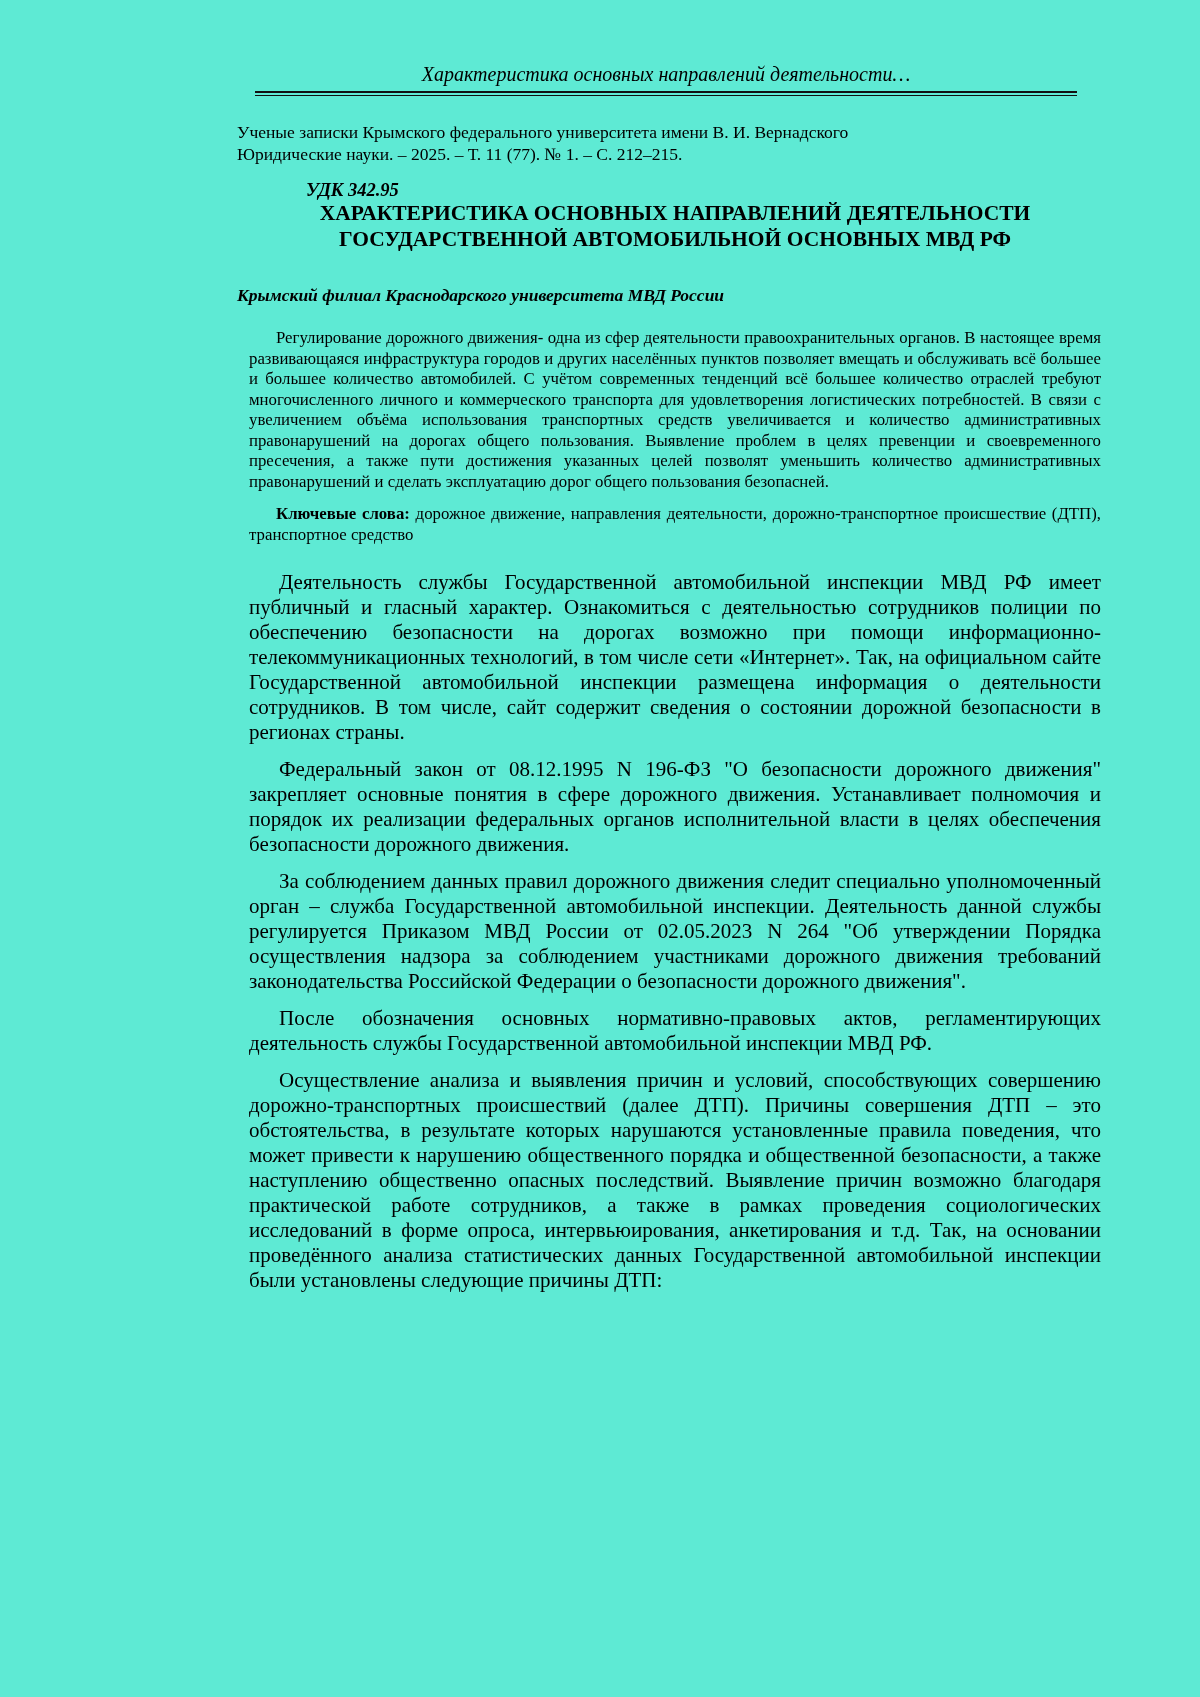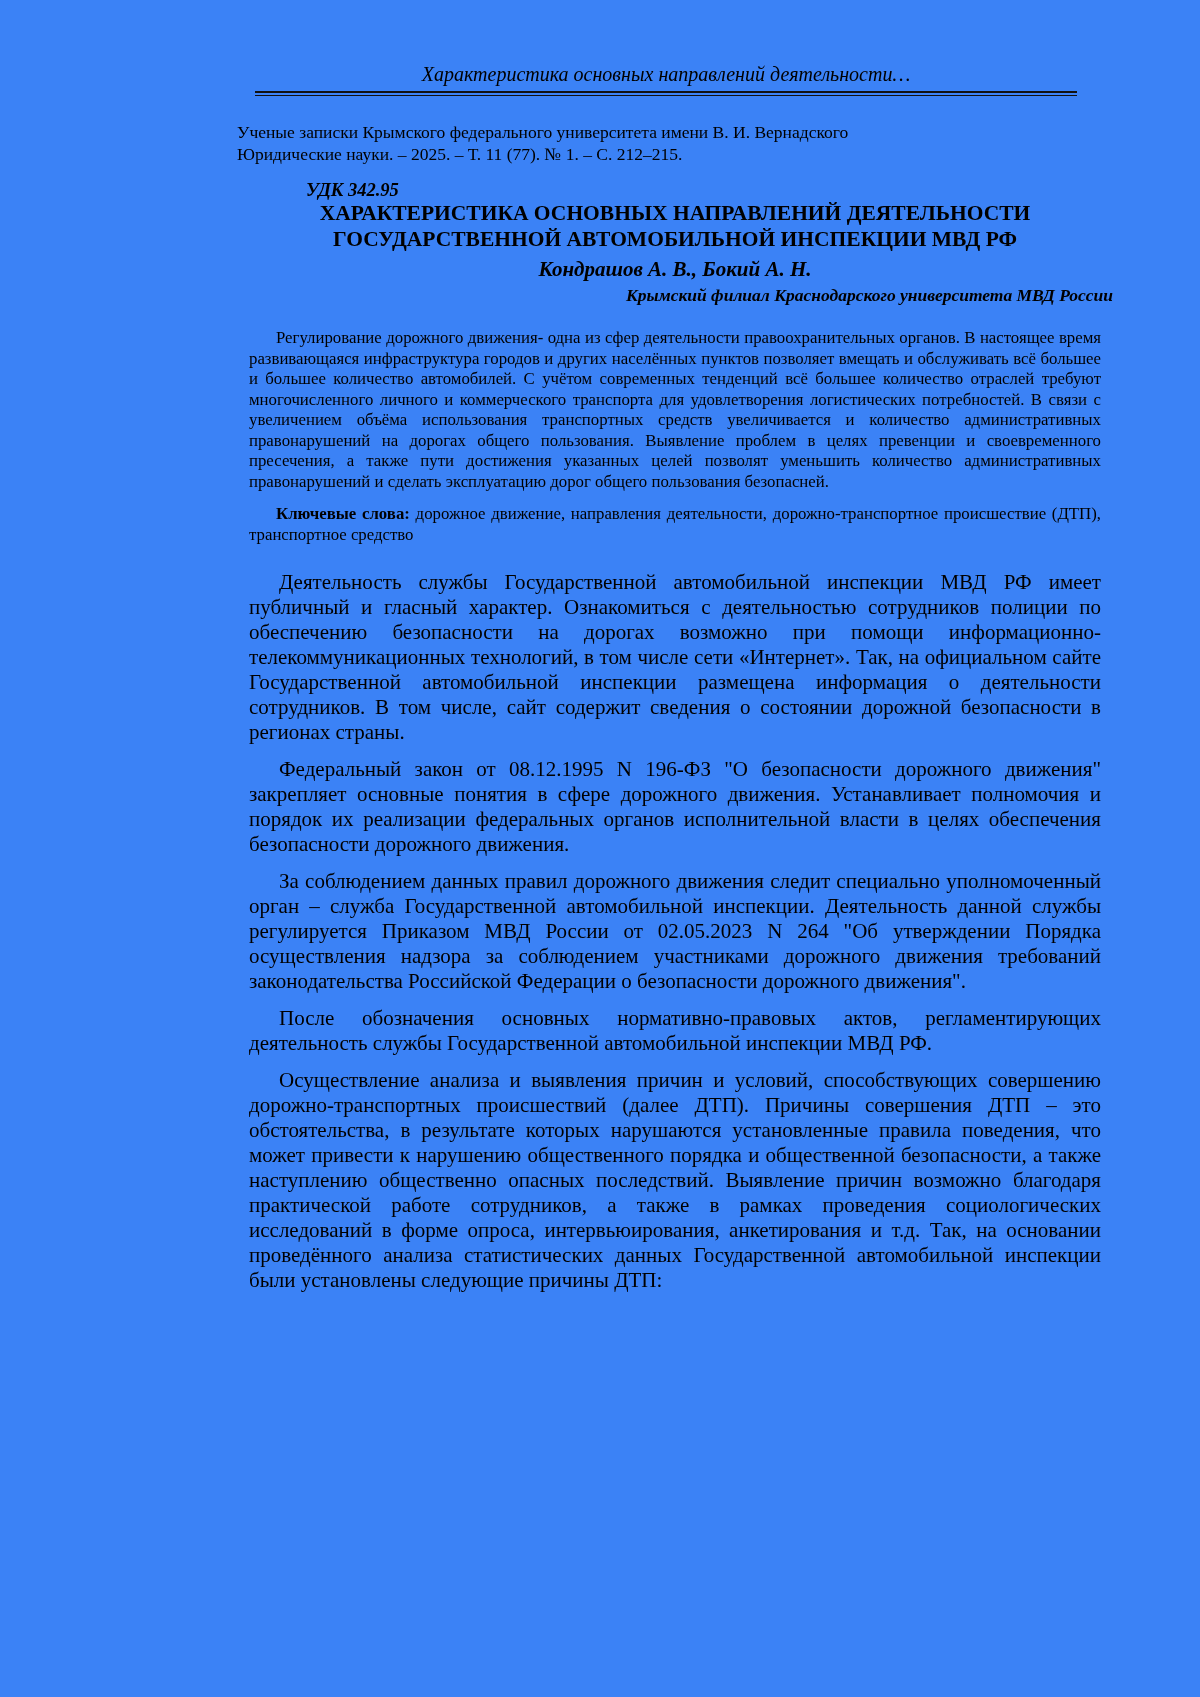--- a/index.html
+++ b/index.html
@@ -4,21 +4,21 @@
 <style>
   html, body {
     margin: 0;
     padding: 0;
     background: #ffffff;
   }
   .page {
     position: relative;
     width: 1200px;
     height: 1697px;
-    background: #3b82f6;
+    background: #5eead4;
     color: #000000;
     font-family: "Liberation Serif", "DejaVu Serif", serif;
     overflow: hidden;
   }
   .header-area {
     position: absolute;
     left: 255px;
     top: 62px;
     width: 822px;
   }
@@ -71,21 +71,21 @@
     font-weight: bold;
     font-style: italic;
     font-size: 21px;
     line-height: 25px;
   }
   .affiliation {
     position: absolute;
     left: 237px;
     top: 285px;
     width: 876px;
-    text-align: right;
+    text-align: left;
     font-weight: bold;
     font-style: italic;
     font-size: 17.5px;
     line-height: 21px;
   }
   .abstract {
     position: absolute;
     left: 237px;
     top: 316px;
     width: 876px;
@@ -133,24 +133,23 @@
 
   <div class="journal-info">
     <span>Ученые записки Крымского федерального университета имени В. И. Вернадского</span><br>
     <span>Юридические науки. – 2025. – Т. 11 (77). № 1. – С. 212–215.</span>
   </div>
 
   <div class="udk">УДК 342.95</div>
 
   <div class="article-title">
     <span>ХАРАКТЕРИСТИКА ОСНОВНЫХ НАПРАВЛЕНИЙ ДЕЯТЕЛЬНОСТИ</span><br>
-    <span>ГОСУДАРСТВЕННОЙ АВТОМОБИЛЬНОЙ ИНСПЕКЦИИ МВД РФ</span>
+    <span>ГОСУДАРСТВЕННОЙ АВТОМОБИЛЬНОЙ ОСНОВНЫХ МВД РФ</span>
   </div>
 
-  <div class="authors">Кондрашов А. В., Бокий А. Н.</div>
 
   <div class="affiliation">Крымский филиал Краснодарского университета МВД России</div>
 
   <div class="abstract">
     <p>Регулирование дорожного движения- одна из сфер деятельности правоохранительных органов. В настоящее время развивающаяся инфраструктура городов и других населённых пунктов позволяет вмещать и обслуживать всё большее и большее количество автомобилей. С учётом современных тенденций всё большее количество отраслей требуют многочисленного личного и коммерческого транспорта для удовлетворения логистических потребностей. В связи с увеличением объёма использования транспортных средств увеличивается и количество административных правонарушений на дорогах общего пользования. Выявление проблем в целях превенции и своевременного пресечения, а также пути достижения указанных целей позволят уменьшить количество административных правонарушений и сделать эксплуатацию дорог общего пользования безопасней.</p>
     <p><b>Ключевые слова:</b> <span>дорожное движение, направления деятельности, дорожно-транспортное происшествие (ДТП), транспортное средство</span></p>
   </div>
 
   <div class="body-text">
     <p>Деятельность службы Государственной автомобильной инспекции МВД РФ имеет публичный и гласный характер. Ознакомиться с деятельностью сотрудников полиции по обеспечению безопасности на дорогах возможно при помощи информационно-телекоммуникационных технологий, в том числе сети «Интернет». Так, на официальном сайте Государственной автомобильной инспекции размещена информация о деятельности сотрудников. В том числе, сайт содержит сведения о состоянии дорожной безопасности в регионах страны.</p>

